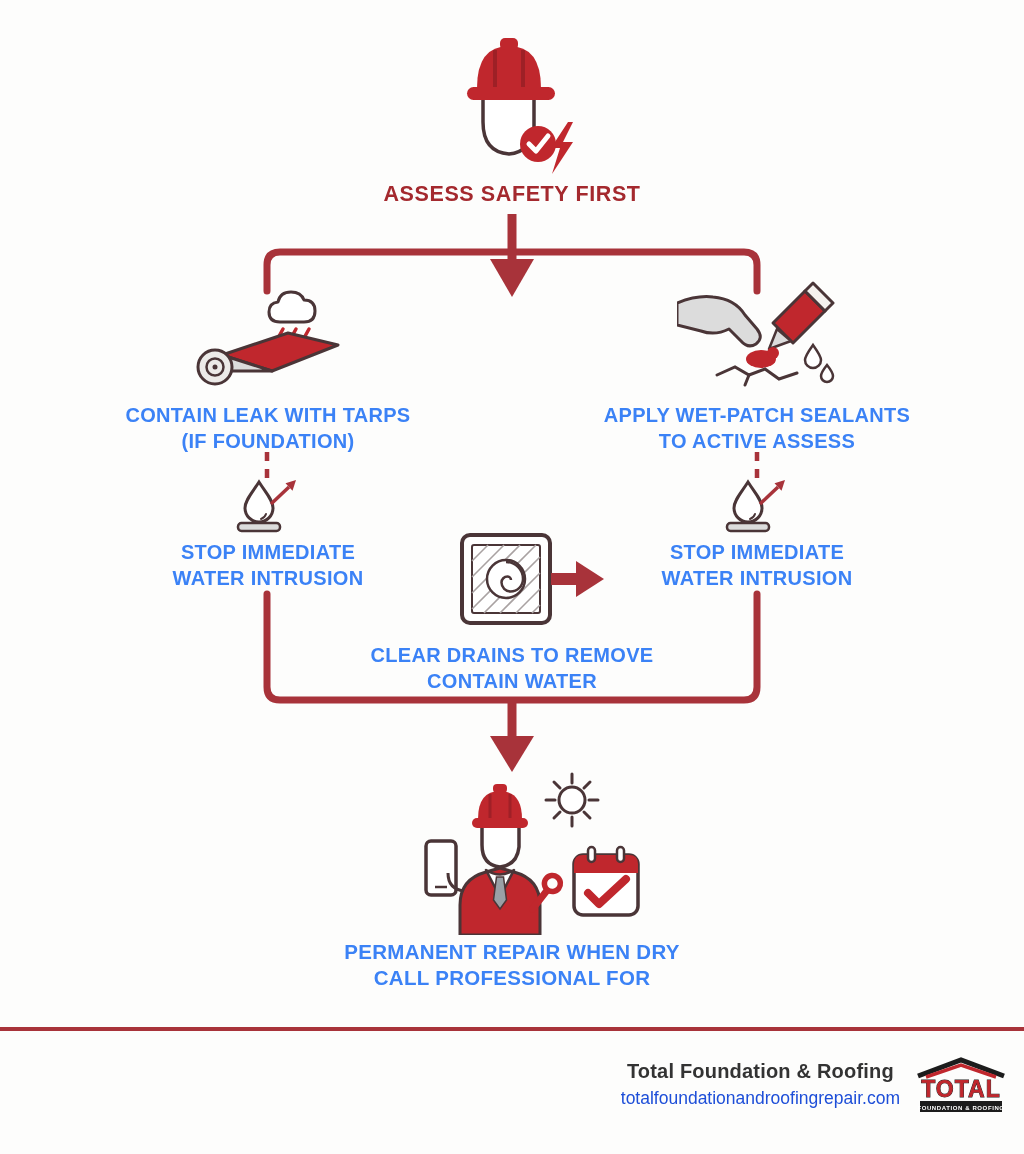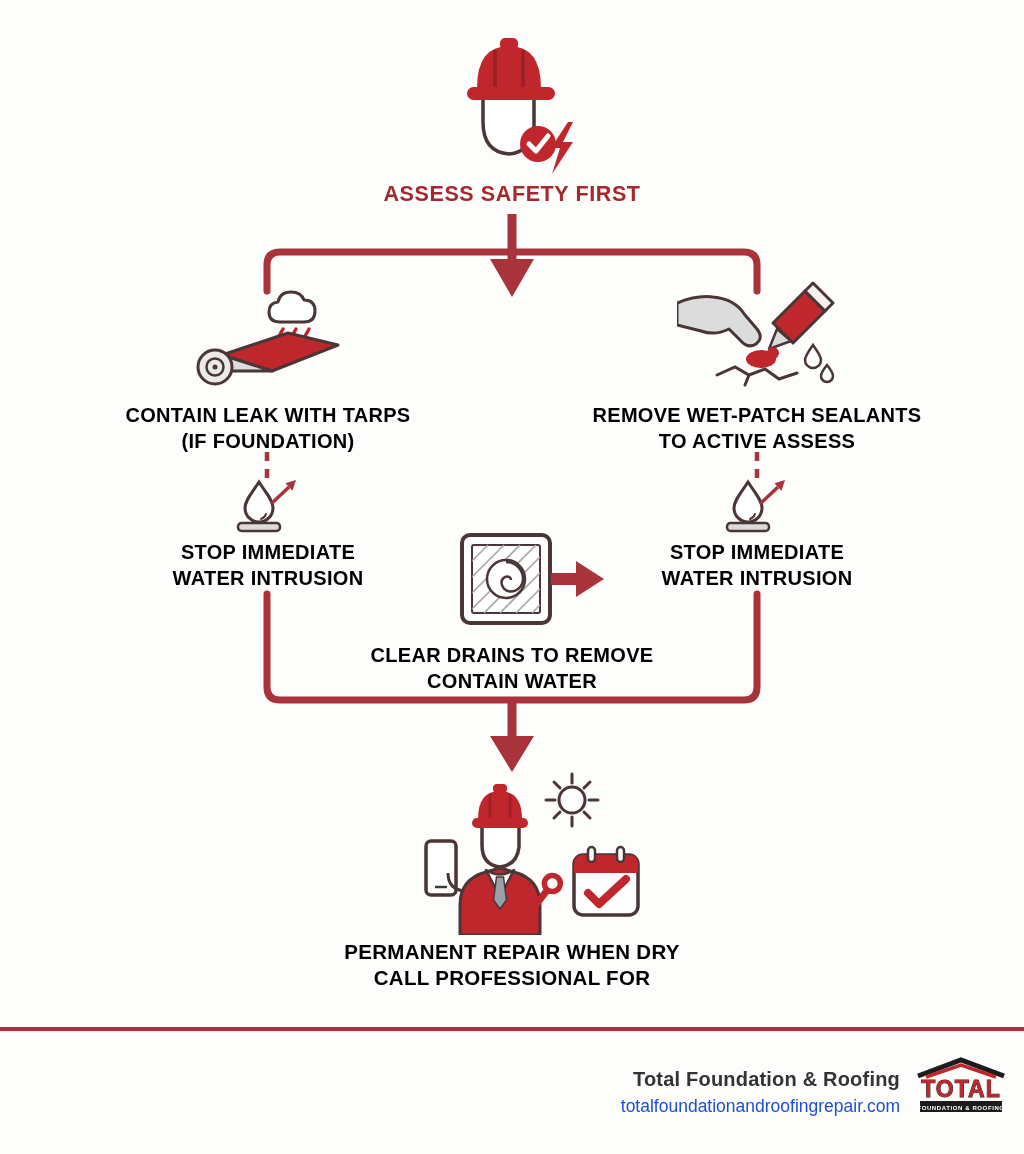--- a/index.html
+++ b/index.html
@@ -15,21 +15,21 @@
     overflow:hidden;
     padding-left:48px;
   }
   .abs { position:absolute; }
   svg { display:block; }
   .label {
     position:absolute;
     transform:translateX(-50%);
     text-align:center;
     font-weight:bold;
-    color:#000000;
+    color:#3b82f6;
     font-size:20px;
     line-height:1.28;
     letter-spacing:0.3px;
     white-space:nowrap;
   }
   .label span { display:block; }
   .headline {
     color:#a4292e;
     font-size:21.5px;
     letter-spacing:0.6px;
@@ -38,22 +38,21 @@
   .divider {
     position:absolute;
     left:0; top:1027;
     top:1027px;
     width:1024px; height:4px;
     background:#a8333a;
   }
   .footer-text {
     position:absolute;
     top:1060px; right:124px;
-    text-align:right;
-    margin-top:8px;
+    text-align:center;
   }
   .footer-company { font-size:20px; font-weight:bold; color:#333333; letter-spacing:0.2px; }
   .footer-website { font-size:17.5px; color:#1d4ed8; margin-top:5px; }
 </style>
 </head>
 <body>
 
 <div class="canvas">
 
   <svg class="abs" style="left:0;top:0;pointer-events:none" width="1024" height="1154" viewBox="0 0 1024 1154">
@@ -121,21 +120,21 @@
     <g stroke="#4a3537" stroke-width="3" fill="none" stroke-linecap="round">
       <path d="M40 94 L58 86 L72 94 L88 88 L102 98 L120 92"></path>
       <path d="M72 94 L68 104"></path>
     </g>
     <g>
       <path d="M136 64 c5 7 8 11 8 15 a8 8 0 1 1 -16 0 c0 -4 3 -8 8 -15 Z" fill="#ffffff" stroke="#4a3537" stroke-width="2.5"></path>
       <path d="M150 84 c4 5 6 8 6 11 a6 6 0 1 1 -12 0 c0 -3 2 -6 6 -11 Z" fill="#ffffff" stroke="#4a3537" stroke-width="2.5"></path>
     </g>
   </svg>
   <div class="label" style="left:757px;top:403px">
-    <span>REMOVE WET-PATCH SEALANTS</span>
+    <span>APPLY WET-PATCH SEALANTS</span>
     <span>TO ACTIVE ASSESS</span>
   </div>
 
   <svg class="abs" style="left:233px;top:474px" width="70" height="64" viewBox="0 0 70 64">
     <rect x="5" y="49" width="42" height="8" rx="3.5" fill="#dcdcdc" stroke="#4a3537" stroke-width="2.5"></rect>
     <path d="M26 8 C33 19 40 26 40 34 A14 14 0 1 1 12 34 C12 26 19 19 26 8 Z" fill="#ffffff" stroke="#4a3537" stroke-width="3"></path>
     <path d="M33 40 a8 8 0 0 1 -5 5" stroke="#4a3537" stroke-width="2" fill="none" stroke-linecap="round"></path>
     <path d="M38 30 L56 13" stroke="#a8333a" stroke-width="3.5"></path>
     <polygon points="63,6 59.5,16.7 52.5,9.3" fill="#a8333a"></polygon>
   </svg>

